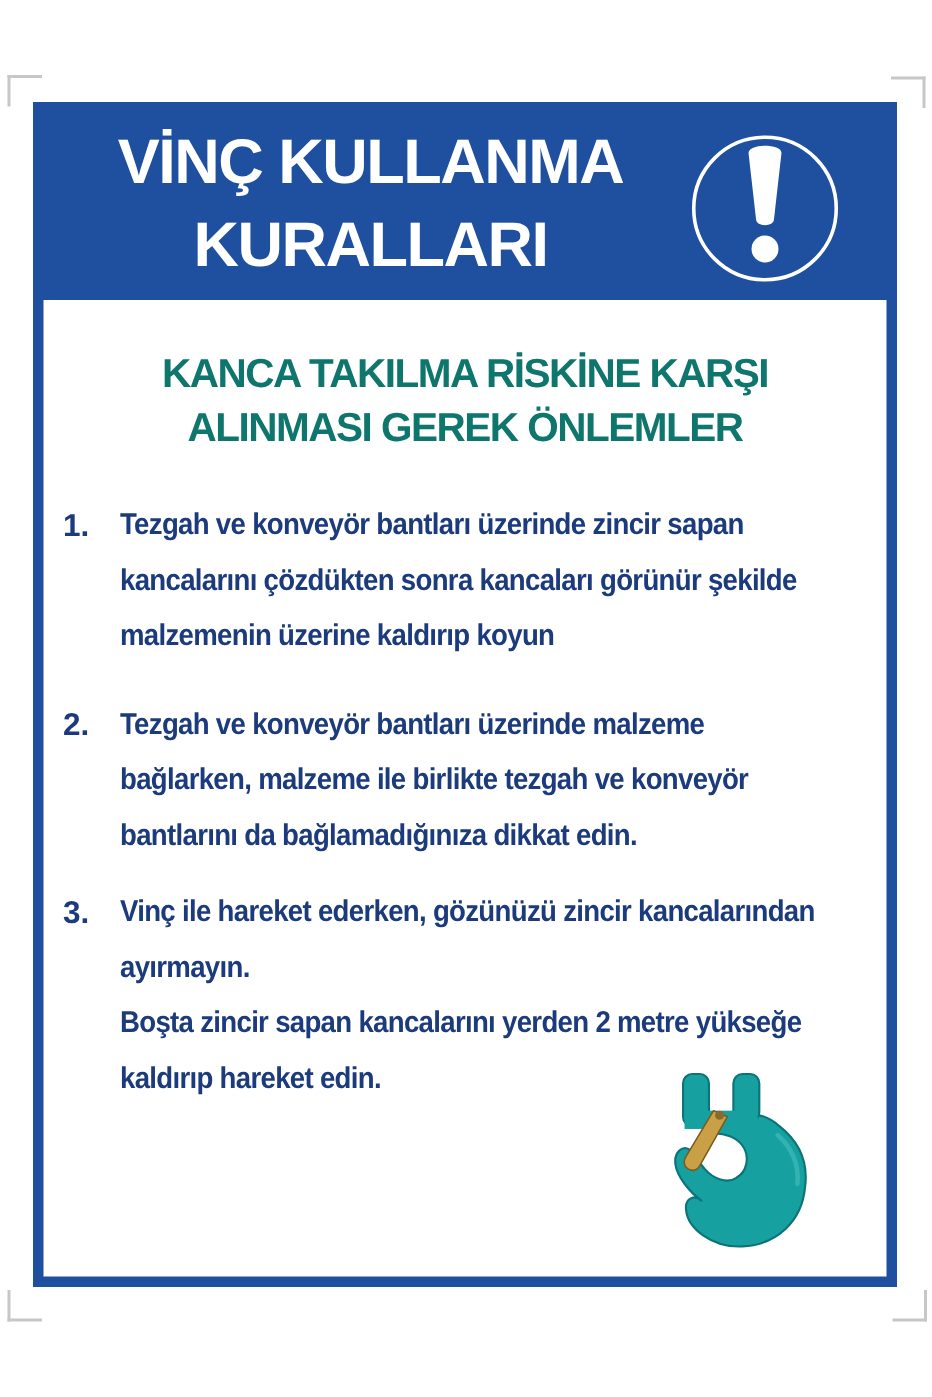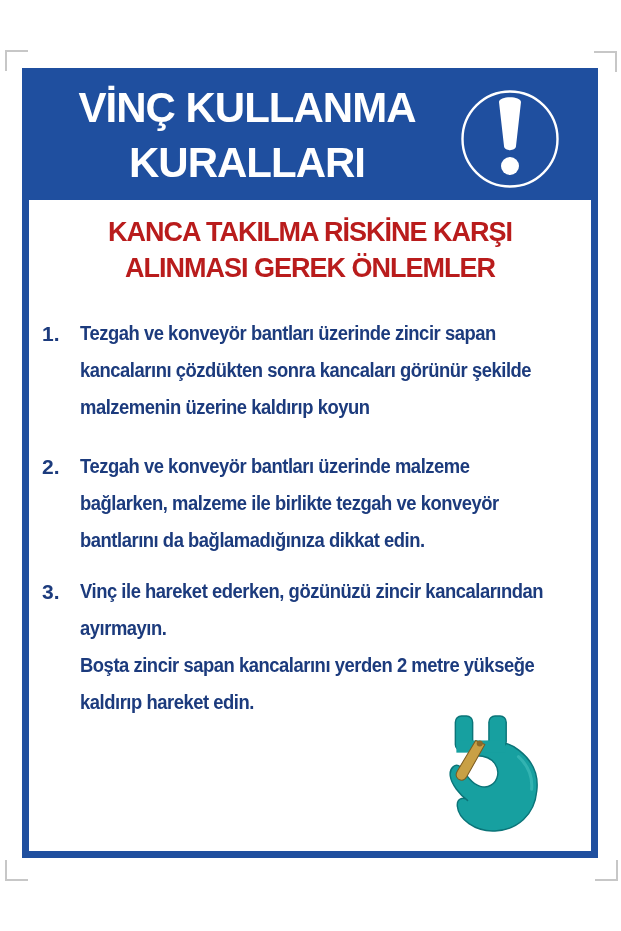--- a/index.html
+++ b/index.html
@@ -25,21 +25,21 @@
     color:#ffffff;font-weight:bold;font-size:42px;line-height:55px;
     letter-spacing:-1px;text-align:center;white-space:pre-line;
   }
   .warn-icon{position:absolute;left:438px;top:21px;width:100px;height:100px;}
 
   .inner{
     position:absolute;left:7px;top:132px;width:562px;height:651px;
     background:#ffffff;
   }
   .subtitle{
-    padding-top:14px;text-align:center;color:#b91c1c;font-weight:bold;
+    padding-top:31px;text-align:center;color:#0f766e;font-weight:bold;
     font-size:27px;line-height:36px;letter-spacing:-1px;white-space:pre-line;
   }
   .rules{margin-top:29px;padding-left:13px;}
   .rule{display:flex;margin-bottom:22px;}
   .rule:nth-child(2){margin-bottom:14px;}
   .rule-num{
     flex:0 0 38px;color:#1c3b7d;font-weight:bold;font-size:21px;line-height:37px;
   }
   .rule-text{
     color:#1c3b7d;font-weight:bold;font-size:20px;line-height:37px;

